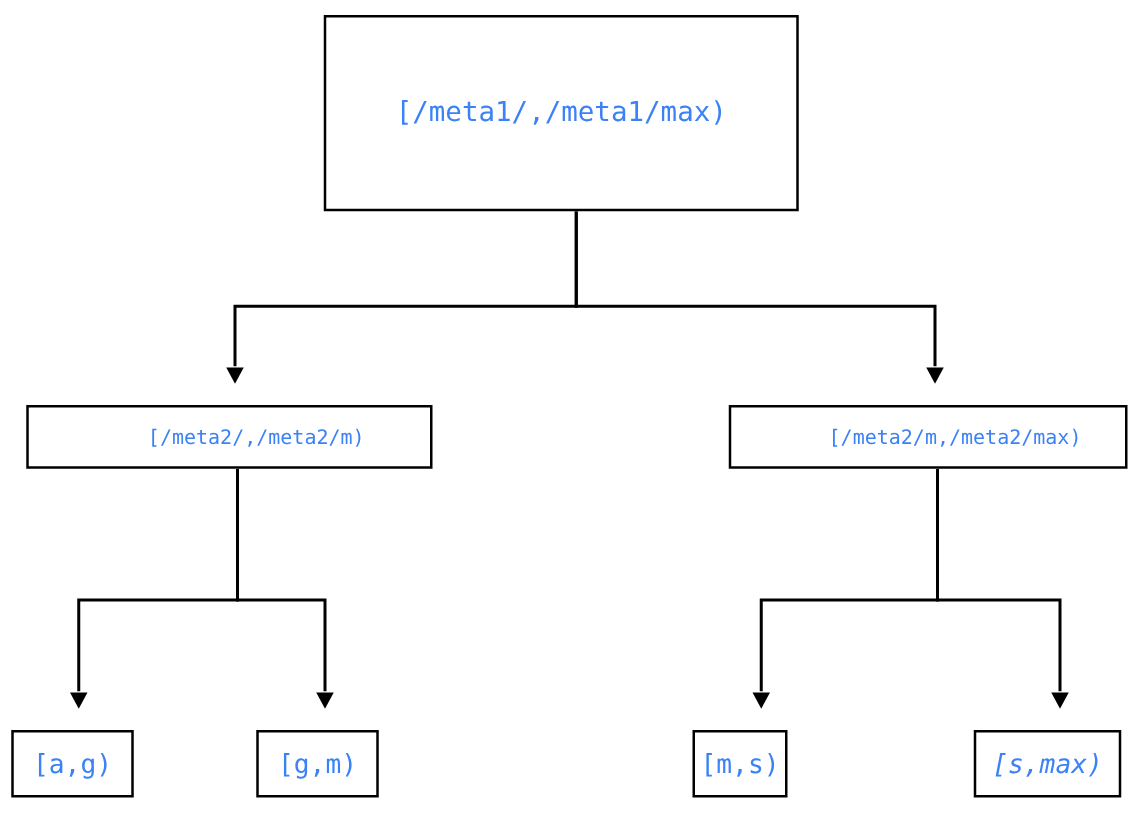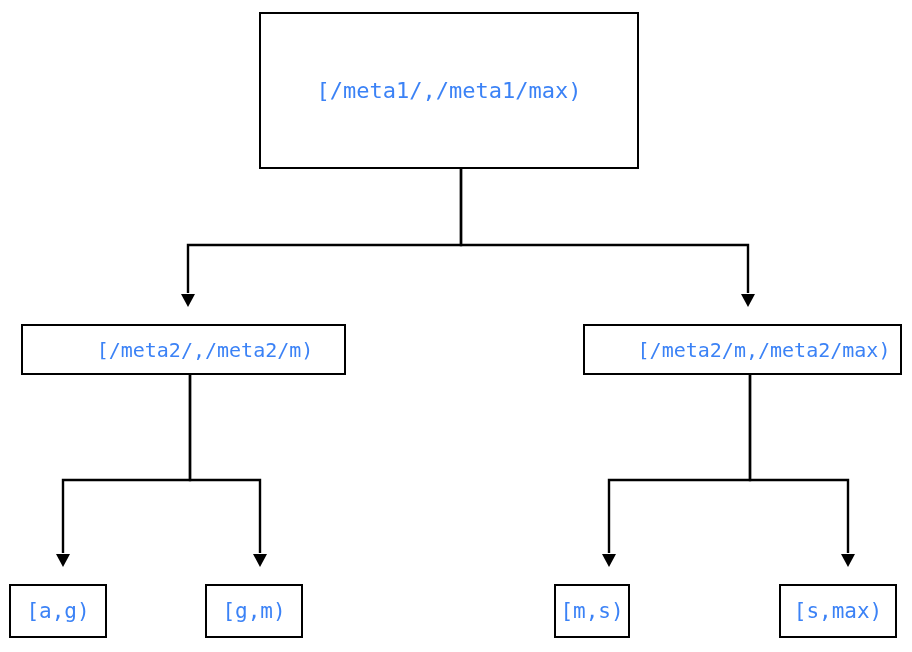--- a/index.html
+++ b/index.html
@@ -54,31 +54,31 @@
     width: 325px;
     height: 51px;
   }
   .n-mid-right {
     left: 583px;
     top: 324px;
     width: 319px;
     height: 51px;
   }
   .n-mid-left .node-label,
-  .n-mid-right .node-label { font-size: 20px; margin-left: 43px; }
+  .n-mid-right .node-label { font-size: 16px; margin-left: 43px; }
   
   .n-leaf {
     height: 54px;
     top: 584px;
   }
   .n-leaf .node-label { font-size: 21px; }
   .n-leaf-ag   { left: 9px;   width: 98px; }
   .n-leaf-gm   { left: 205px; width: 98px; }
   .n-leaf-ms   { left: 554px; width: 76px; }
-  .n-leaf-smax { left: 779px; width: 118px; }
+  .n-leaf-smax { left: 779px; width: 118px; font-style: italic; }
 </style>
 </head>
 <body>
 
 <div id="canvas">
 
   <svg id="edges" viewBox="0 0 912 652" width="912" height="652">
     <defs>
       <marker id="arrowhead" markerWidth="10" markerHeight="9" refX="0.6" refY="4.5" orient="auto" markerUnits="userSpaceOnUse">
         <polygon points="-6.5,0 6.5,0 0,11" fill="#000000" transform="translate(0,-1) rotate(-90 0 4.5) translate(0,0)"></polygon>

